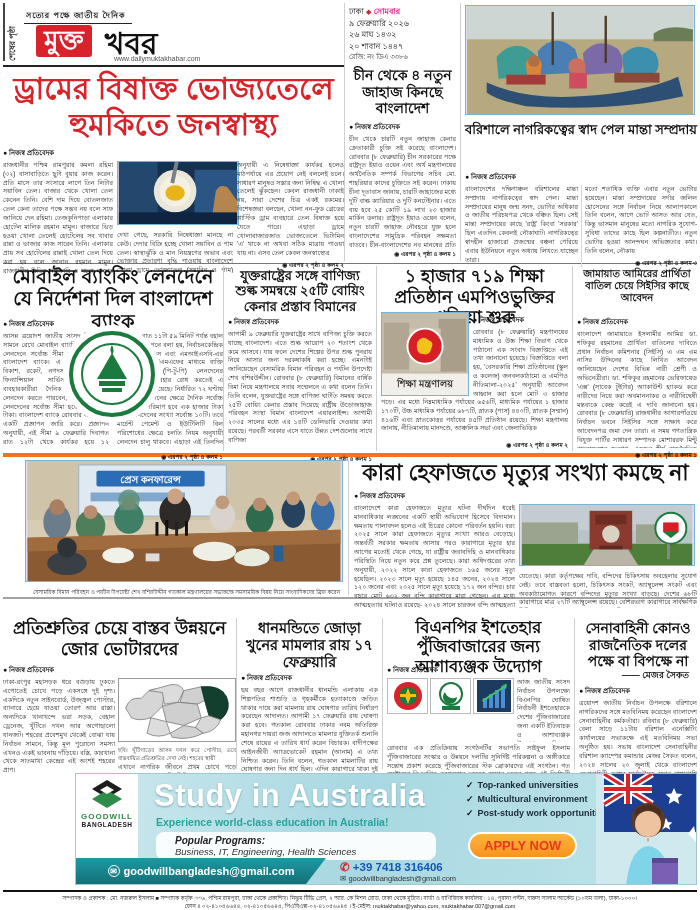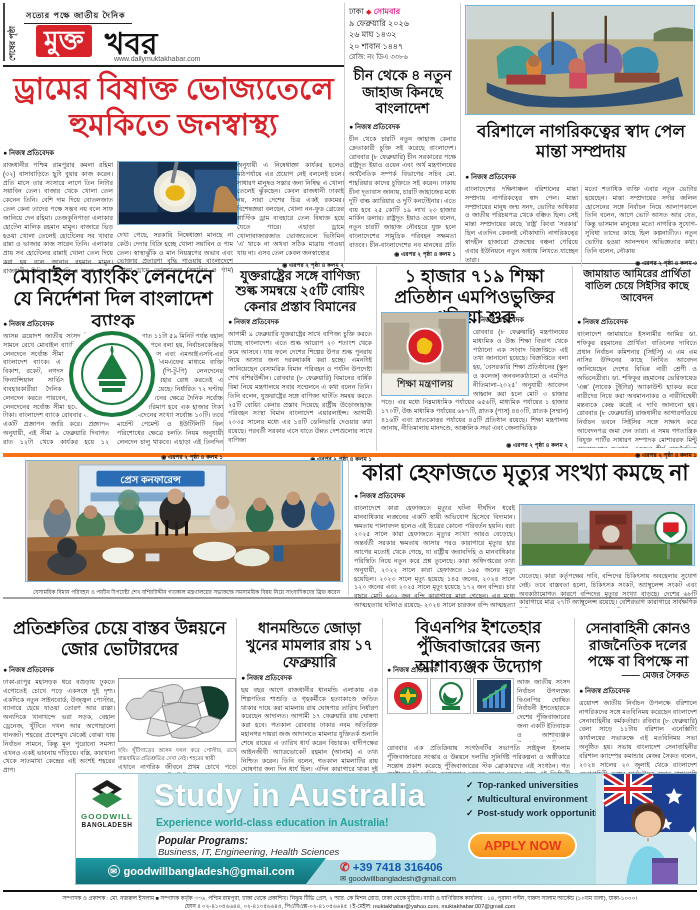--- a/index.html
+++ b/index.html
@@ -37,21 +37,21 @@
   .lead-c2 { width:124px; padding:0 4px; }
   .lead-c3 { width:107px; }
 
   .photo-frame { border:1px solid #7ab4d8; background:#dde; }
 
   .dateline { height:62px; padding-top:3px; font-size:8px; line-height:1.45; color:#111; }
   .dateline .day { color:#e0218a; font-weight:bold; }
   .dateline .dot { color:#d8232a; font-size:7px; }
   .dateline .reg { font-size:6.8px; color:#333; }
   .hl-china { font-size:14px; height:54px; padding-top:2px;text-align:center; }
-  .hl-barishal { font-size:17px; height:50px; padding-top:3px; }
+  .hl-barishal { font-size:13px; height:50px; padding-top:3px; }
   .barishal-body { display:flex; height:82px; overflow:hidden; }
   .barishal-body > div { width:50%; }
   .barishal-body > div:first-child { padding-right:3px; }
   .barishal-body > div:last-child { padding-left:3px; border-left:1px solid #d5d5d5; }
 
   
   .row2 { display:flex; height:188px; border-top:1px solid #777; margin-top:2px; padding-top:2px; }
   .r2a { width:220px; position:relative; }
   .r2b { width:153px; border-left:1px solid #cfcfcf; padding:0 4px; }
   .r2c { width:196px; border-left:1px solid #cfcfcf; padding:0 4px; }
@@ -101,21 +101,21 @@
 
   
   .ad { position:relative; margin-left:72px; margin-top:4px; width:622px; height:112px;
         background:linear-gradient(100deg,#cfe9ee 0%,#a8d8e2 45%,#bfe4ea 100%); overflow:hidden; border:1px solid #9fc9d2; }
   .ad-left { position:absolute; left:0; top:0; width:62px; height:86px; background:#fff; display:flex; flex-direction:column; align-items:center; padding-top:6px; }
   .gw-name { font-size:8px; font-weight:bold; color:#2e8b4a; letter-spacing:1px; margin-top:2px; }
   .gw-sub { font-size:6.5px; font-weight:bold; color:#222; letter-spacing:0.5px; }
   .ad-title { position:absolute; left:78px; top:4px; font-size:31px; font-weight:bold; color:#ffffff;
       text-shadow:0 1px 2px rgba(30,90,100,0.45); letter-spacing:0.5px; }
   .ad-sub { position:absolute; left:80px; top:42px; font-size:10.5px; color:#2aa39b; font-weight:bold; }
-  .ad-programs { position:absolute; left:80px; top:58px; width:280px; background:rgba(255,255,255,0.92); border-radius:8px; padding:3px 2px; }
+  .ad-programs { position:absolute; left:80px; top:58px; width:280px; background:rgba(255,255,255,0.92); border-radius:8px; padding:3px 19px; }
   .ad-programs .p1 { font-size:10px; font-weight:bold; font-style:italic; color:#222; }
   .ad-programs .p2 { font-size:9.5px; font-style:italic; color:#333; }
   .ad-checks { position:absolute; left:390px; top:6px; }
   .ad-check { font-size:9px; font-weight:bold; color:#1b2a3a; margin-bottom:4px; }
   .ad-check .tick { color:#111; font-weight:bold; margin-right:4px; }
   .apply-btn { position:absolute; left:392px; top:58px; background:linear-gradient(#ffb33c,#f7941d); color:#e8391d;
       font-weight:bold; font-size:13px; padding:4px 14px; border-radius:14px; border:2px solid #fff; }
   .ad-bottom { position:absolute; left:0; bottom:0; width:520px; height:26px; display:flex; }
   .ad-bottom-left { width:250px; background:linear-gradient(#1d9aa3,#137078); color:#fff; display:flex; align-items:center; justify-content:center;
       font-size:11px; font-weight:bold; clip-path:polygon(0 0,100% 0,92% 100%,0 100%); }

